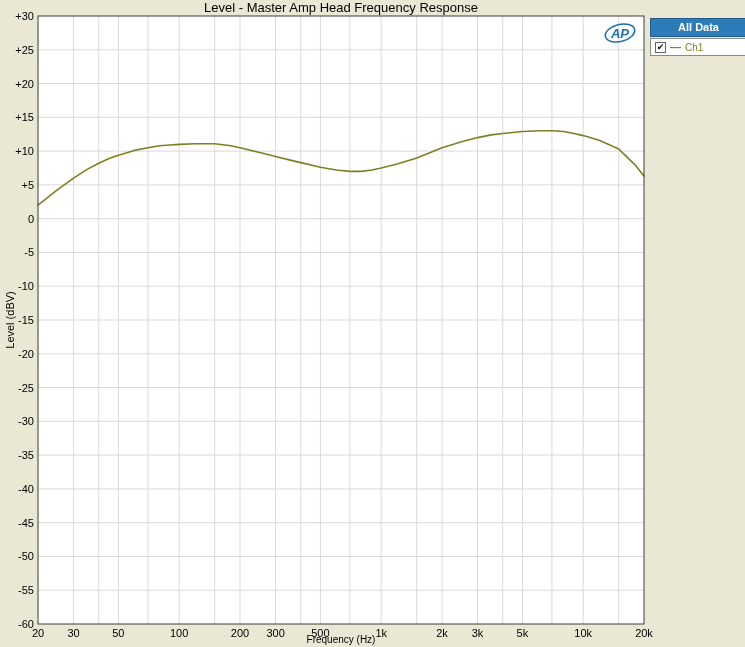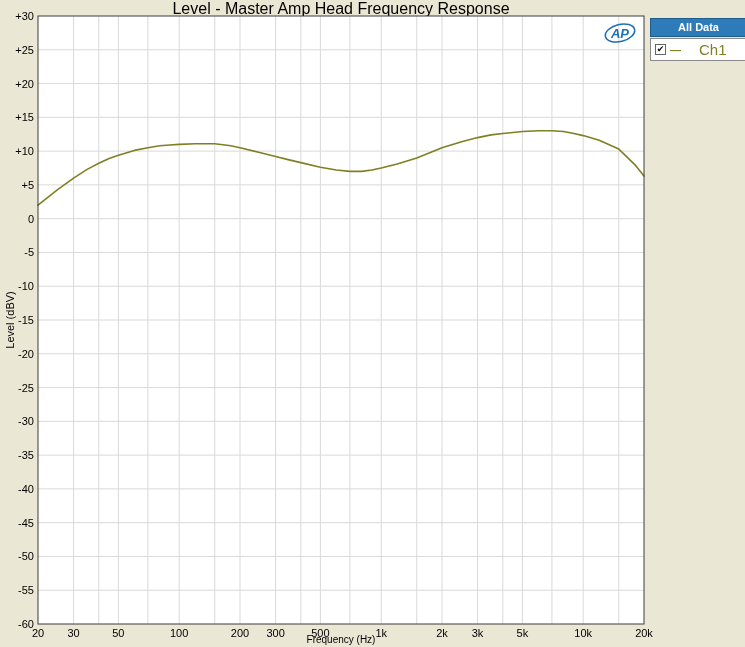--- a/index.html
+++ b/index.html
@@ -5,21 +5,21 @@
   html,body{margin:0;padding:0;}
   .window{
     position:relative;
     width:745px;height:647px;
     background:#ebe7d5;
     font-family:"Liberation Sans",sans-serif;
     overflow:hidden;
   }
   .chart-title{
     position:absolute;left:38px;top:0;width:606px;
-    text-align:center;font-size:16px;color:#000;
+    text-align:center;font-size:13px;color:#000;
   }
   .x-axis-title{
     position:absolute;left:38px;top:634px;width:606px;
     text-align:center;font-size:10px;color:#000;
   }
   .y-axis-title{
     position:absolute;left:4px;top:320px;
     transform:rotate(-90deg) translateX(-50%);
     transform-origin:0 0;
     font-size:11px;color:#000;white-space:nowrap;
@@ -34,21 +34,21 @@
   .legend-item{
     margin-top:1px;background:#fff;border:1px solid #8a8a8a;
     display:flex;align-items:center;gap:4px;padding:2px 4px;cursor:pointer;
   }
   .checkbox{
     width:11px;height:11px;box-sizing:border-box;background:#fff;
     border:1px solid #666;font-size:9px;line-height:9px;text-align:center;color:#111;
     flex:0 0 auto;
   }
   .line-sample{font-size:11px;font-weight:bold;}
-  .legend-label{font-size:15px;margin-left:14px;}
+  .legend-label{font-size:10px;}
   .logo{position:absolute;left:603px;top:21px;text-align:center;}
 </style>
 </head>
 <body>
 
 <div class="window" style="background: rgb(235, 231, 213);">
 
   <div class="chart-title">Level - Master Amp Head Frequency Response</div>
 
   <div class="y-axis-title">Level (dBV)</div>

